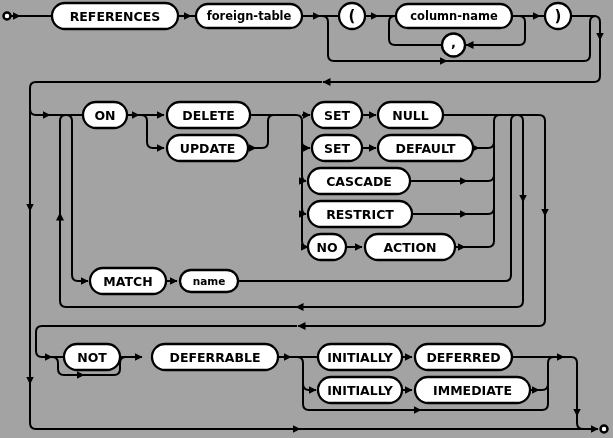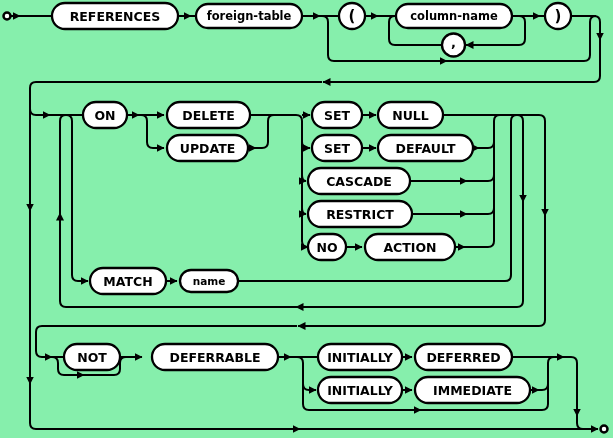--- a/index.html
+++ b/index.html
@@ -4,21 +4,21 @@
 <style>
   html, body {
     margin: 0;
     padding: 0;
     background: #ffffff;
   }
   .stage {
     position: relative;
     width: 613px;
     height: 438px;
-    background: #86efac;
+    background: #a3a3a3;
   }
   svg { display: block; }
   text {
     text-anchor: middle;
     dominant-baseline: central;
     fill: #000000;
   }
   .kw     { font: bold 12.5px "DejaVu Sans", sans-serif; }
   .nt     { font: bold 11.5px "DejaVu Sans", sans-serif; }
   .nt-sm  { font: bold 10.5px "DejaVu Sans", sans-serif; }

